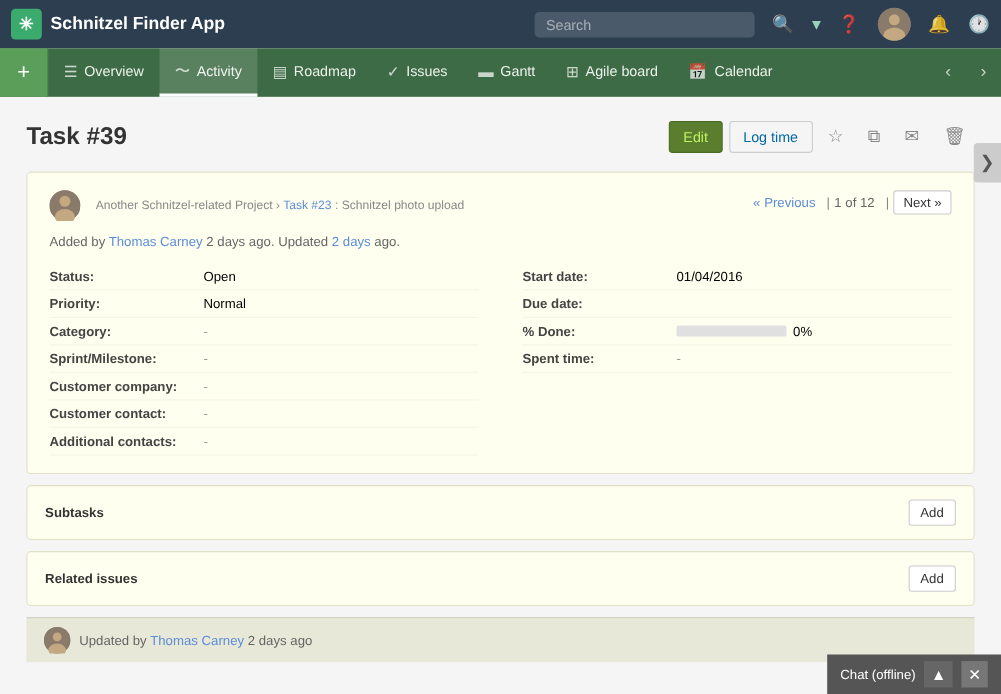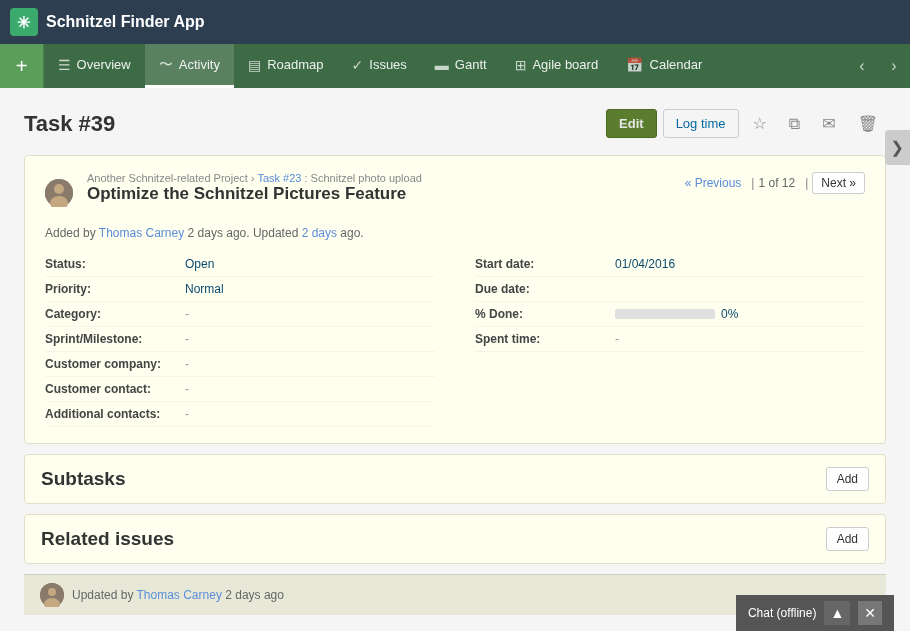--- a/index.html
+++ b/index.html
@@ -149,22 +149,21 @@
       padding: 6px 12px;
       border-radius: 3px;
       border: 1px solid;
       cursor: pointer;
       font-size: 13px;
       font-weight: 500;
     }
     .btn-primary {
       background: #5a7e2e;
       border-color: #4a6a20;
-      color: #e5e5e5;
-      font-weight: bold;
+      color: #bef264;
     }
     .btn-default {
       background: #f5f5f5;
       border-color: #ccc;
       color: #0369a1;
     }
     .btn-icon {
       padding: 6px 8px;
       background: transparent;
       border: none;
@@ -255,21 +254,21 @@
       border-bottom: 1px solid rgba(0,0,0,0.04);
     }
     .field-label {
       width: 140px;
       font-weight: 600;
       color: #444;
       font-size: 12px;
       flex-shrink: 0;
     }
     .field-value {
-      color: #0c4a6e;
+      color: #000000;
       font-size: 12px;
     }
     .field-value.link { color: #5b8dd9; }
     .field-value.muted { color: #999; }
     .assignee-avatar {
       width: 14px;
       height: 14px;
       border-radius: 50%;
       background: #aaa;
       display: inline-block;
@@ -304,21 +303,21 @@
       background: #fffff0;
       border: 1px solid #e0e0c8;
       border-radius: 4px;
       margin-top: 10px;
       padding: 12px 16px;
       display: flex;
       align-items: center;
       justify-content: space-between;
     }
     .section-title {
-      font-size: 19px;
+      font-size: 12px;
       font-weight: 600;
       color: #333;
     }
     .btn-add {
       padding: 4px 10px;
       border: 1px solid #ccc;
       border-radius: 3px;
       background: #fff;
       cursor: pointer;
       font-size: 12px;
@@ -347,21 +346,21 @@
       justify-content: center;
       font-size: 11px;
       color: #fff;
     }
     .footer-bar a { color: #5b8dd9; text-decoration: none; }
 
     
     .chat-widget {
       position: fixed;
       bottom: 0;
-      right: 16px;
+      right: 0;
       display: flex;
       align-items: center;
       justify-content: flex-end;
     }
     .chat-bar {
       background: #555;
       color: #fff;
       padding: 6px 12px;
       font-size: 12px;
       display: flex;
@@ -398,20 +397,35 @@
       color: #555;
     }
   </style>
 </head>
 <body>
 
 <div class="top-nav">
   <div class="top-nav-logo">
     <div class="logo-icon">✳</div>
     <span>Schnitzel Finder App</span>
+  </div>
+  <div class="top-nav-icons">
+    <input class="search-bar" type="text" placeholder="Search" style="">
+    <span class="top-nav-icon">🔍</span>
+    <span class="top-nav-icon">▾</span>
+    <span class="top-nav-icon">❓</span>
+    <div class="top-nav-avatar">
+      <svg width="30" height="30" viewBox="0 0 30 30">
+        <circle cx="15" cy="15" r="15" fill="#8a7a6a"></circle>
+        <circle cx="15" cy="11" r="5" fill="#c4a882"></circle>
+        <ellipse cx="15" cy="26" rx="10" ry="8" fill="#c4a882"></ellipse>
+      </svg>
+    </div>
+    <span class="top-nav-icon">🔔</span>
+    <span class="top-nav-icon">🕐</span>
   </div>
 </div>
 
 <div class="sec-nav">
   <div class="sec-nav-add">+</div>
   <div class="sec-nav-items">
     <div class="sec-nav-item">
       <span class="nav-icon">☰</span>
       <span>Overview</span>
     </div>
@@ -473,21 +487,20 @@
         </div>
         <div class="breadcrumb-inner">
           <div class="breadcrumb-project">
             <span>Another Schnitzel-related Project</span>
             ›
             <a class="breadcrumb-link">
               <span>Task #23</span>
             </a>:
             <span>Schnitzel photo upload</span>
           </div>
-          <div class="task-title">Optimize the Schnitzel Pictures Feature</div>
         </div>
       </div>
       <div class="pagination-bar">
         <span class="pag-text" style="cursor:pointer; color:#5b8dd9;">« Previous</span>
         <span style="margin: 0 4px; color:#888;">|</span>
         <span class="pag-text">1 of 12</span>
         <span style="margin: 0 4px; color:#888;">|</span>
         <button class="pag-btn">Next »</button>
       </div>
     </div>

